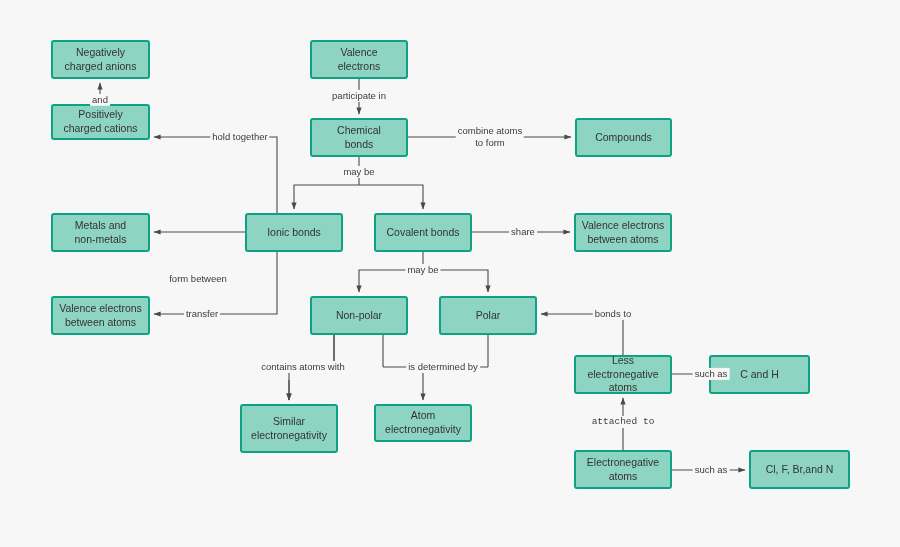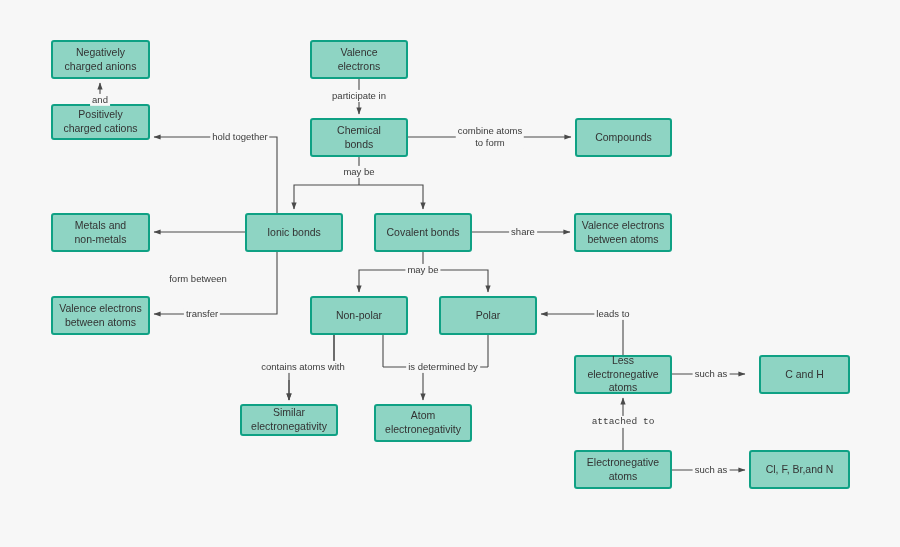--- a/index.html
+++ b/index.html
@@ -115,38 +115,38 @@
   <div class="node" style="left:51px;top:40px;width:99px;height:39px;">Negatively<br>charged anions</div>
   <div class="node" style="left:51px;top:104px;width:99px;height:36px;">Positively<br>charged cations</div>
   <div class="node" style="left:51px;top:213px;width:99px;height:39px;">Metals and<br>non-metals</div>
   <div class="node" style="left:51px;top:296px;width:99px;height:39px;">Valence electrons<br>between atoms</div>
   <div class="node" style="left:310px;top:40px;width:98px;height:39px;">Valence<br>electrons</div>
   <div class="node" style="left:310px;top:118px;width:98px;height:39px;">Chemical<br>bonds</div>
   <div class="node" style="left:374px;top:213px;width:98px;height:39px;">Covalent bonds</div>
   <div class="node" style="left:245px;top:213px;width:98px;height:39px;">Ionic bonds</div>
   <div class="node" style="left:439px;top:296px;width:98px;height:39px;">Polar</div>
   <div class="node" style="left:310px;top:296px;width:98px;height:39px;">Non-polar</div>
-  <div class="node" style="left:240px;top:404px;width:98px;height:32px;">Similar<br>electronegativity</div>
+  <div class="node" style="left:240px;top:404px;width:98px;height:49px;">Similar<br>electronegativity</div>
   <div class="node" style="left:374px;top:404px;width:98px;height:38px;">Atom<br>electronegativity</div>
   <div class="node" style="left:575px;top:118px;width:97px;height:39px;">Compounds</div>
   <div class="node" style="left:574px;top:213px;width:98px;height:39px;">Valence electrons<br>between atoms</div>
   <div class="node" style="left:574px;top:355px;width:98px;height:39px;">Less electronegative<br>atoms</div>
   <div class="node" style="left:574px;top:450px;width:98px;height:39px;">Electronegative<br>atoms</div>
-  <div class="node" style="left:759px;top:355px;width:91px;height:39px;">C and H</div>
+  <div class="node" style="left:709px;top:355px;width:101px;height:39px;">C and H</div>
   <div class="node" style="left:749px;top:450px;width:101px;height:39px;">Cl, F, Br,and N</div>
 
   <div class="edge-label" style="left:100px;top:100px;">and</div>
   <div class="edge-label" style="left:212px;top:137px;margin-left:28px;">hold together</div>
   <div class="edge-label" style="left:198px;top:232px;margin-top:47px;">form between</div>
   <div class="edge-label" style="left:202px;top:314px;">transfer</div>
   <div class="edge-label" style="left:359px;top:96px;">participate in</div>
   <div class="edge-label" style="left:490px;top:137px;">combine atoms<br>to form</div>
   <div class="edge-label" style="left:359px;top:172px;">may be</div>
   <div class="edge-label" style="left:523px;top:232px;text-align:right;">share</div>
   <div class="edge-label" style="left:423px;top:270px;">may be</div>
   <div class="edge-label" style="left:303px;top:367px;">contains atoms with</div>
   <div class="edge-label" style="left:443px;top:367px;">is determined by</div>
-  <div class="edge-label" style="left:613px;top:314px;">leads to</div>
+  <div class="edge-label" style="left:613px;top:314px;">bonds to</div>
   <div class="edge-label" style="left:623px;top:422px;font-family:Liberation Mono, monospace;">attached to</div>
   <div class="edge-label" style="left:711px;top:374px;">such as</div>
   <div class="edge-label" style="left:711px;top:470px;">such as</div>
 
 </div>
 
 </body></html>

